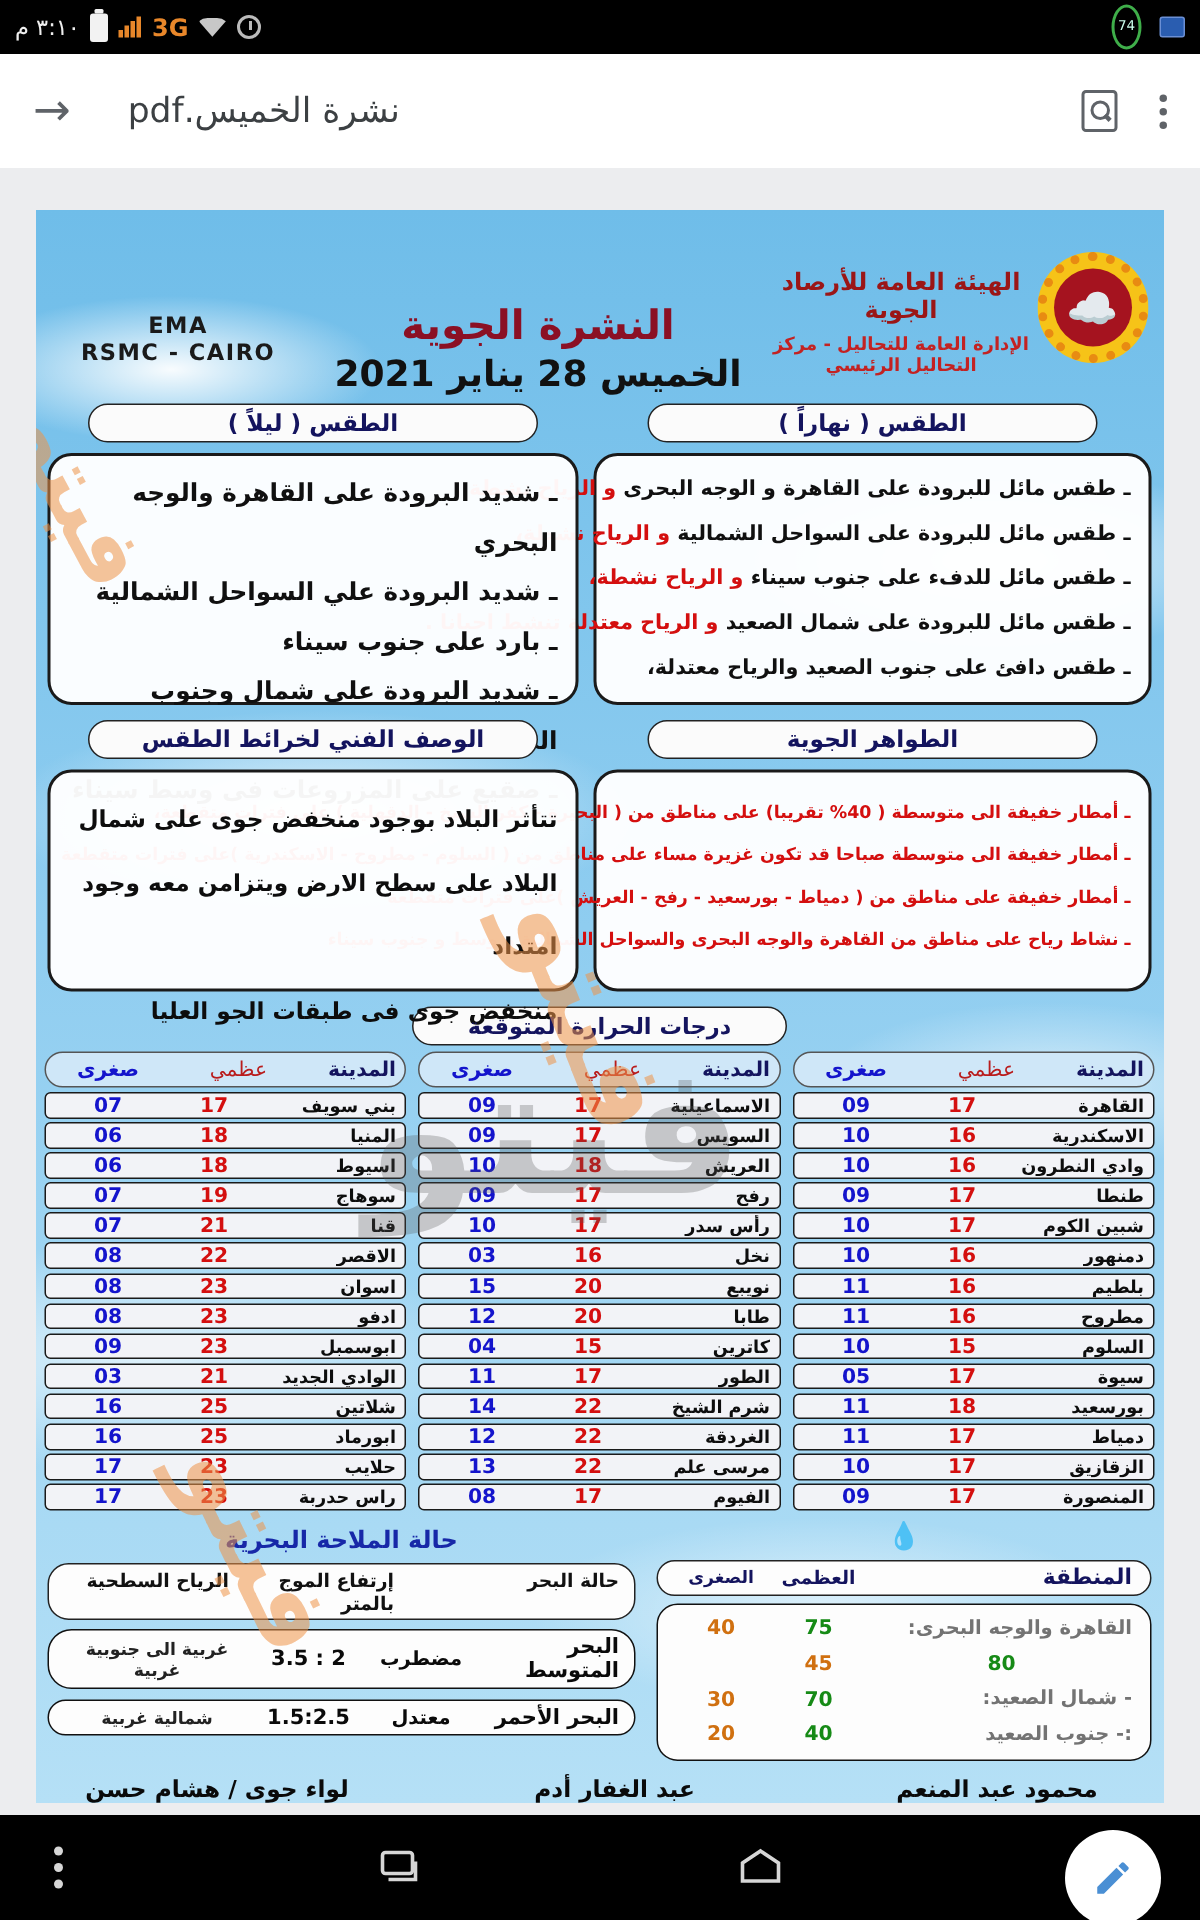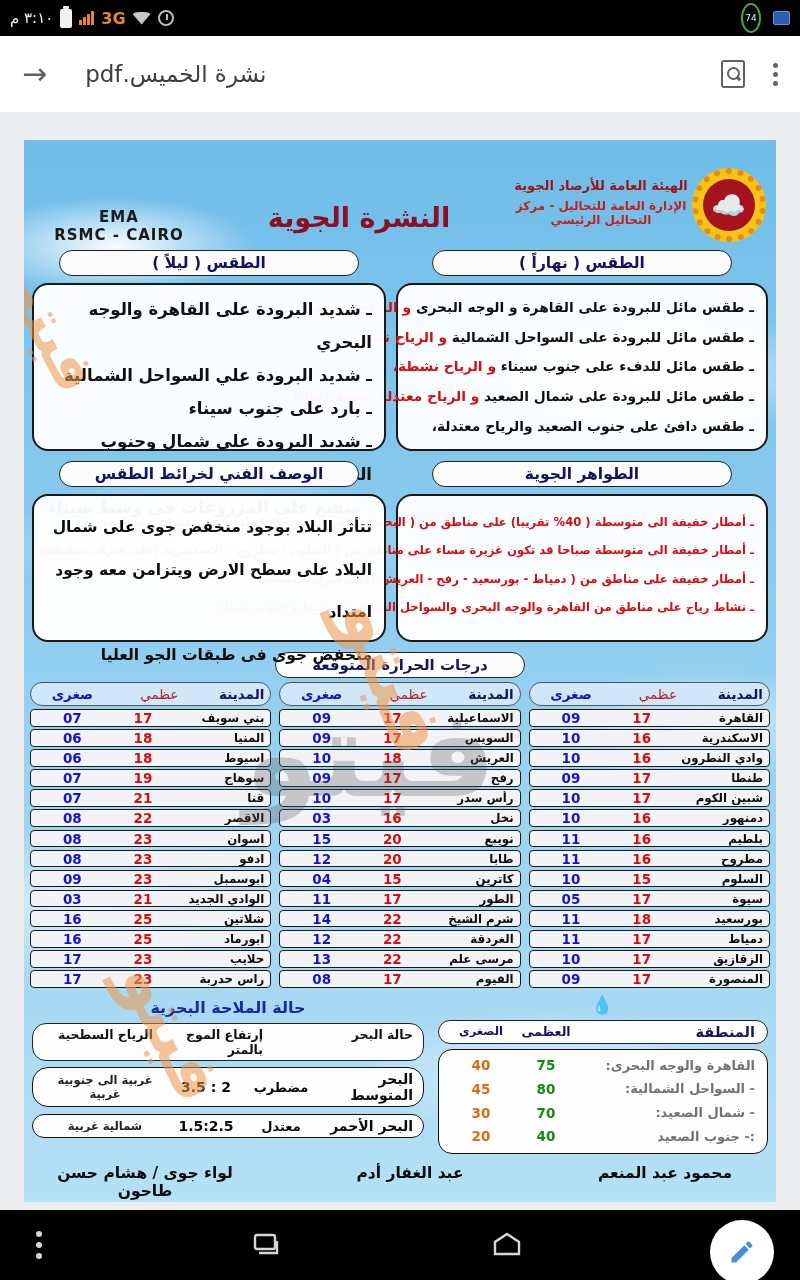--- a/index.html
+++ b/index.html
@@ -49,21 +49,21 @@
   .wm { position:absolute; color:#ef9449; opacity:.55; font-weight:700; pointer-events:none; z-index:5; }
   .wm-gray { position:absolute; color:#555; opacity:.28; font-size:120px; font-weight:700; z-index:5; pointer-events:none; }
 
   
   .doc-head { display:flex; padding:28px 10px 4px; align-items:flex-start; }
   .head-right { width:252px; display:flex; gap:4px; }
   .logo { width:74px; height:74px; flex:0 0 74px; border-radius:50%; background:#f6c318;
     border:6px dotted #e88b12; display:flex; align-items:center; justify-content:center; }
   .logo-inner { width:52px; height:52px; border-radius:50%; background:#b01s; background:#a5131f; display:flex; align-items:center; justify-content:center; font-size:28px; }
   .org-ar { text-align:center; margin-top:10px; }
-  .org-ar-1 { color:#9b1616; font-size:13px; font-weight:700; }
+  .org-ar-1 { color:#9b1616; font-size:16px; font-weight:700; }
   .org-ar-2 { color:#c32222; font-size:12px; font-weight:700; margin-top:6px; }
   .head-center { flex:1; text-align:center; }
   .doc-title { color:#8b1024; font-size:27px; font-weight:700; margin-top:34px; }
   .doc-date { color:#111; font-size:24px; font-weight:700; margin-top:2px; }
   .head-left { width:170px; text-align:center; margin-top:40px; direction:ltr; }
   .org-en { color:#1a1a1a; font-size:15px; font-weight:700; letter-spacing:1px;text-align:center; }
 
   
   .pill { background:#fbfbfb; border:1.8px solid #222; border-radius:14px; color:#14145e; font-weight:700;
     text-align:center; padding:3px 14px; font-size:15.5px; }
@@ -189,20 +189,21 @@
       <div class="logo">
             <div class="logo-inner">☁️</div>
           </div>
       <div class="org-ar">
         <div class="org-ar-1">الهيئة العامة للأرصاد الجوية</div>
         <div class="org-ar-2">الإدارة العامة للتحاليل - مركز التحاليل الرئيسي</div>
       </div>
     </div>
     <div class="head-center">
       <div class="doc-title">النشرة الجوية</div>
+      <div class="doc-date">الخميس  28 يناير  2021</div>
     </div>
     <div class="head-left">
       <div class="org-en">EMA</div>
       <div class="org-en">RSMC - CAIRO</div>
     </div>
   </div>
 
   <div class="two-col pill-row">
     <div class="col-r">
           <div class="pill">الطقس ( نهاراً )</div>
@@ -573,21 +574,20 @@
       </div>
       <div class="hum-box">
 
           <div class="hum-row">
             <span class="hum-area">القاهرة والوجه البحرى:</span>
             <span class="hum-max">75</span>
             <span class="hum-min">40</span>
           </div>
 
           <div class="hum-row">
-            <span class="hum-area">- السواحل الشمالية:</span>
             <span class="hum-max">80</span>
             <span class="hum-min">45</span>
           </div>
 
           <div class="hum-row">
             <span class="hum-area">- شمال الصعيد:</span>
             <span class="hum-max">70</span>
             <span class="hum-min">30</span>
           </div>
 

